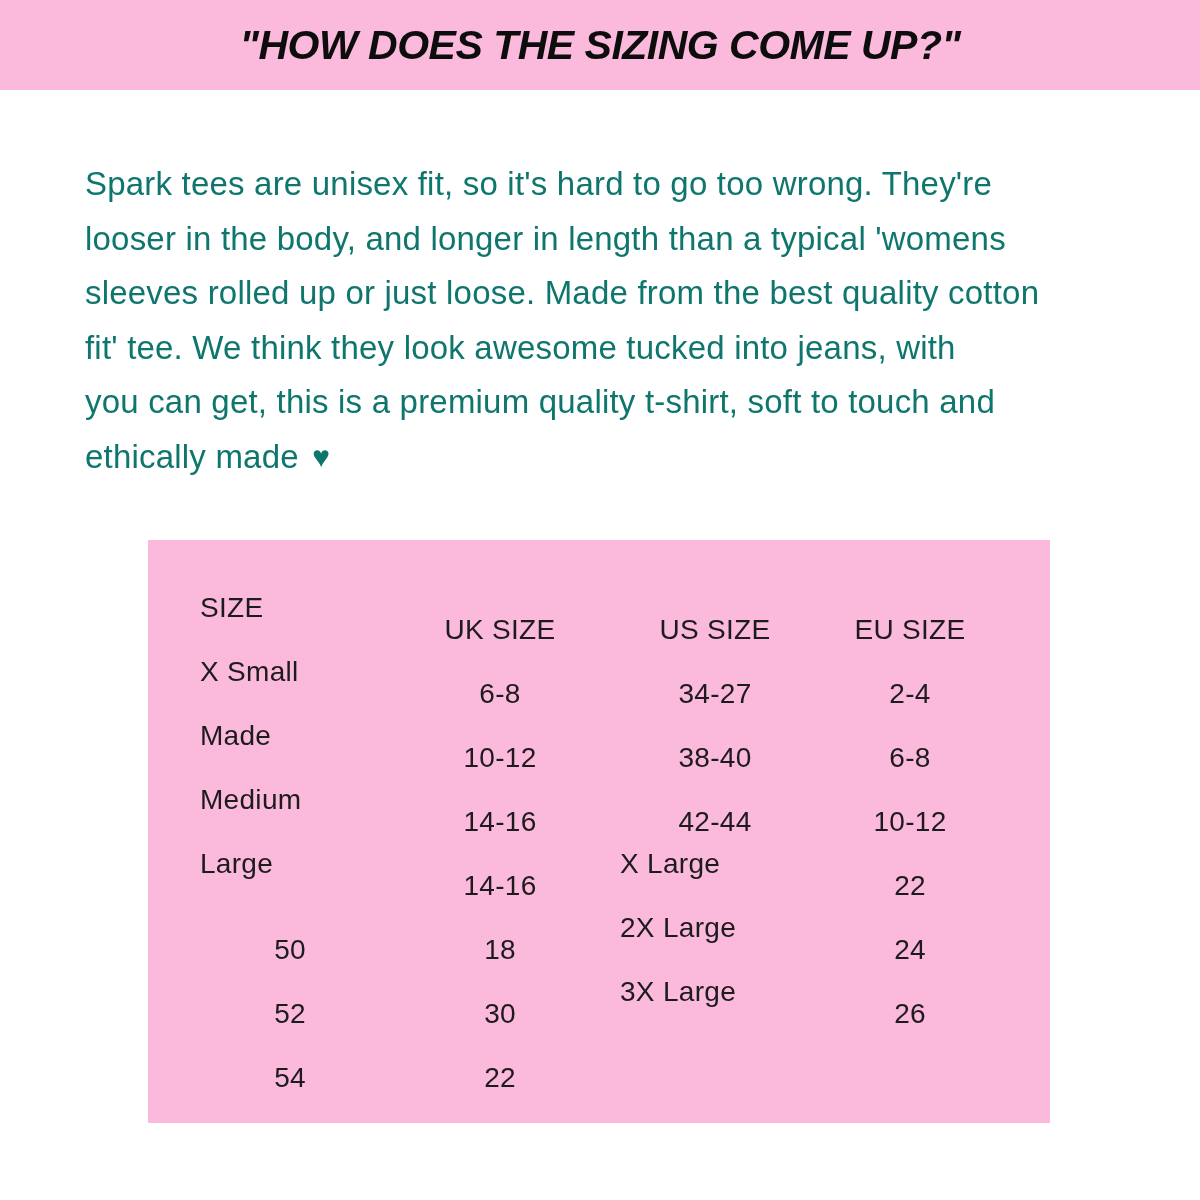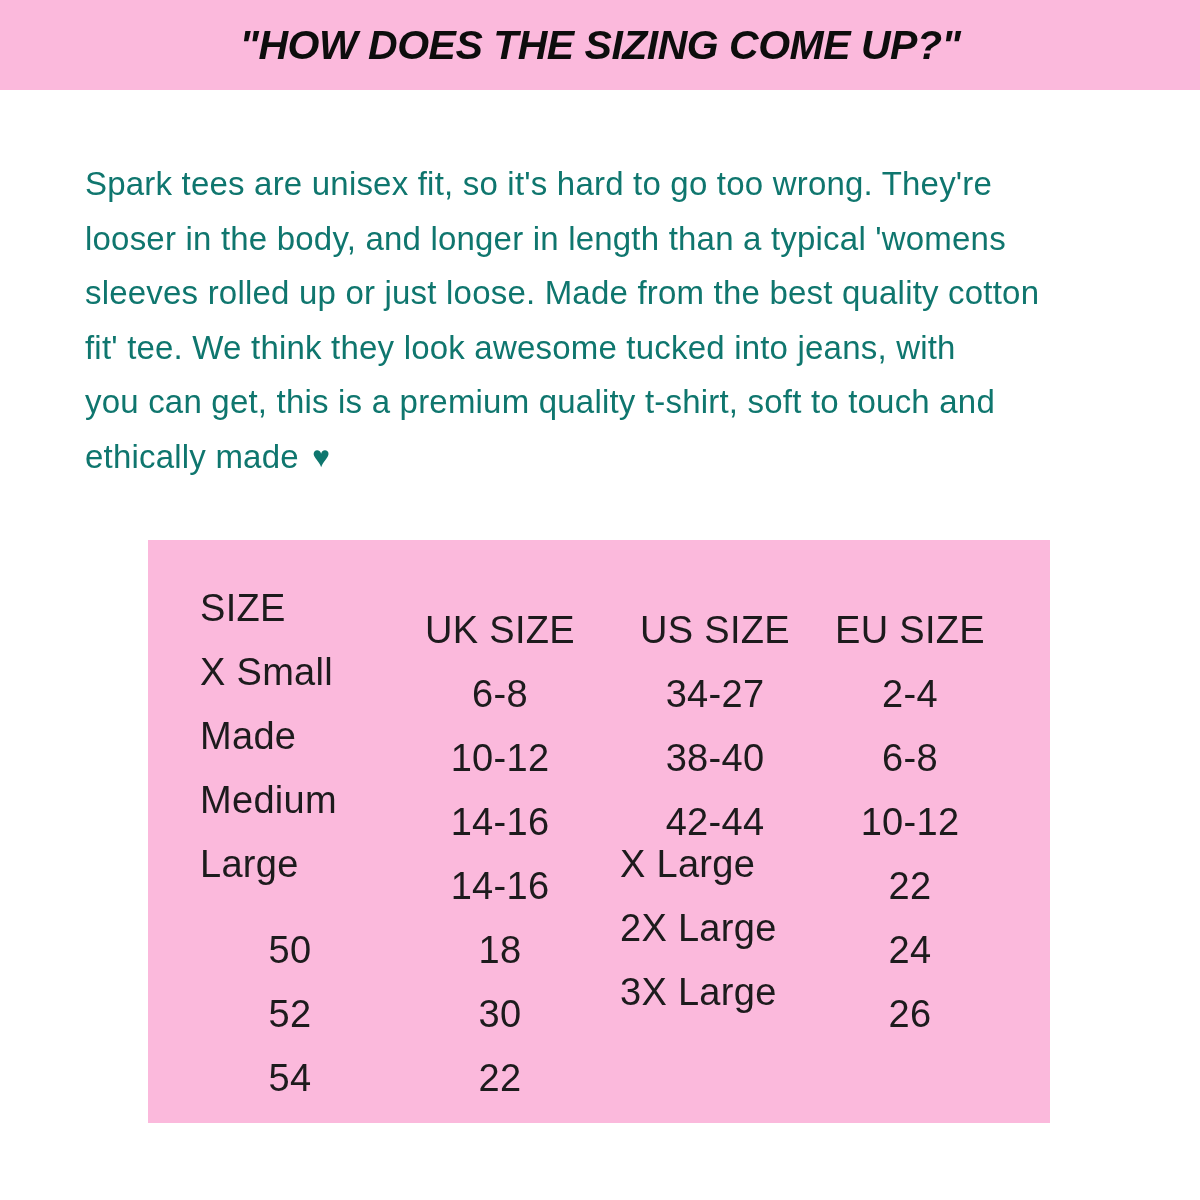--- a/index.html
+++ b/index.html
@@ -61,21 +61,21 @@
     top: 540px;
     width: 902px;
     height: 583px;
     padding: 36px 0 0 52px;
   }
   .grid {
     display: grid;
     grid-template-columns: 180px 240px 190px 200px;
     grid-auto-rows: 64px;
     align-items: center;
-    font-size: 38px;
+    font-size: 28px;
     font-weight: 400;
     letter-spacing: 0.3px;
     color: #1d1b1d;
   }
   .cell-left  { text-align: left; }
   .cell-center{ text-align: center; margin-top: 44px; }
 </style>
 </head>
 <body>
 

